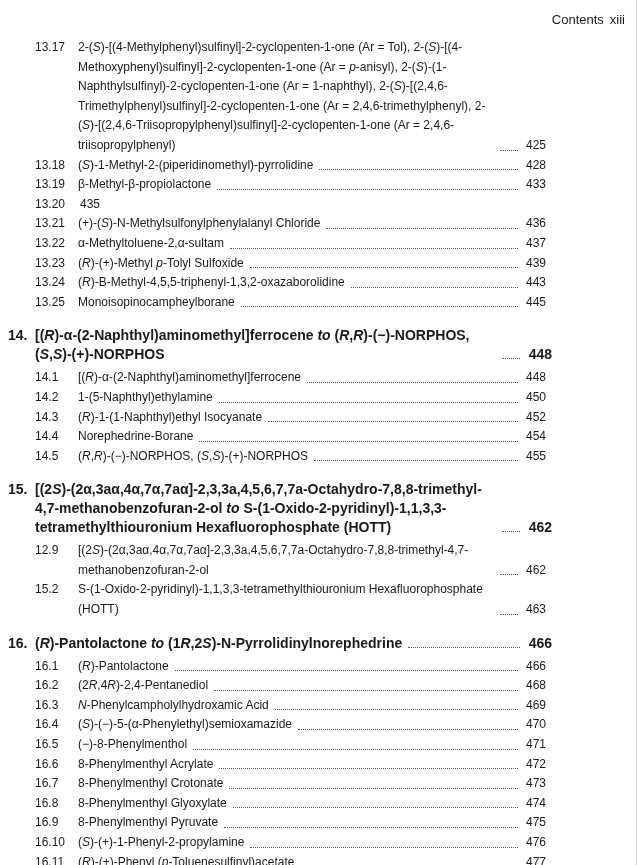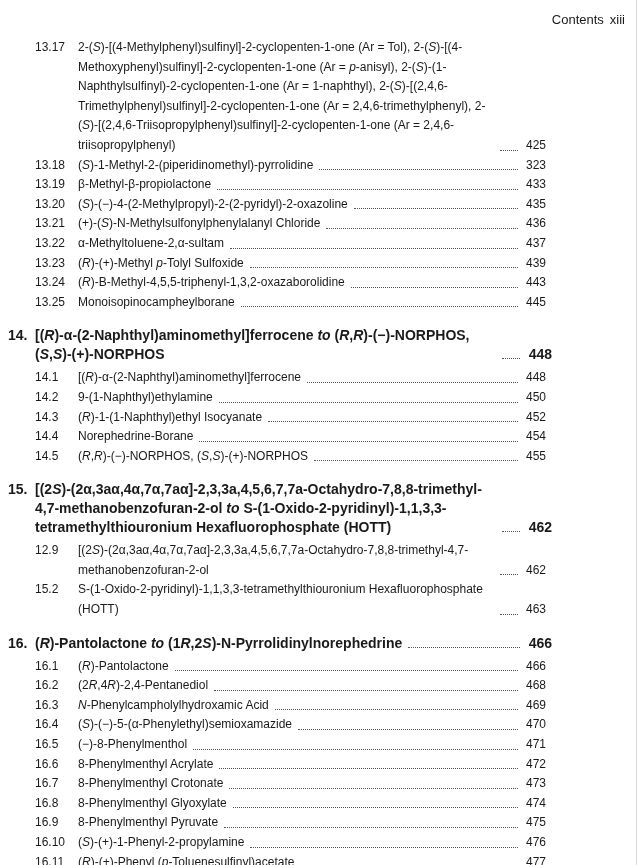--- a/index.html
+++ b/index.html
@@ -60,36 +60,32 @@
         <span class="leader"></span>
       </span>
     <span class="page">425</span>
   </div>
   <div class="entry">
     <span class="num">13.18</span>
     <span class="title-wrap">
         <span class="title">(<i>S</i>)-1-Methyl-2-(piperidinomethyl)-pyrrolidine</span>
         <span class="leader"></span>
       </span>
-    <span class="page">323</span>
+    <span class="page">428</span>
   </div>
   <div class="entry">
     <span class="num">13.19</span>
     <span class="title-wrap">
         <span class="title">β-Methyl-β-propiolactone</span>
         <span class="leader"></span>
       </span>
     <span class="page">433</span>
   </div>
   <div class="entry">
     <span class="num">13.20</span>
-    <span class="title-wrap">
-        <span class="title">(<i>S</i>)-(−)-4-(2-Methylpropyl)-2-(2-pyridyl)-2-oxazoline</span>
-        <span class="leader"></span>
-      </span>
     <span class="page">435</span>
   </div>
   <div class="entry">
     <span class="num">13.21</span>
     <span class="title-wrap">
         <span class="title">(+)-(<i>S</i>)-N-Methylsulfonylphenylalanyl Chloride</span>
         <span class="leader"></span>
       </span>
     <span class="page">436</span>
   </div>
@@ -136,21 +132,21 @@
     <span class="num">14.1</span>
     <span class="title-wrap">
         <span class="title">[(<i>R</i>)-α-(2-Naphthyl)aminomethyl]ferrocene</span>
         <span class="leader"></span>
       </span>
     <span class="page">448</span>
   </div>
   <div class="entry">
     <span class="num">14.2</span>
     <span class="title-wrap">
-        <span class="title">9-(1-Naphthyl)ethylamine</span>
+        <span class="title">1-(5-Naphthyl)ethylamine</span>
         <span class="leader"></span>
       </span>
     <span class="page">450</span>
   </div>
   <div class="entry">
     <span class="num">14.3</span>
     <span class="title-wrap">
         <span class="title">(<i>R</i>)-1-(1-Naphthyl)ethyl Isocyanate</span>
         <span class="leader"></span>
       </span>

